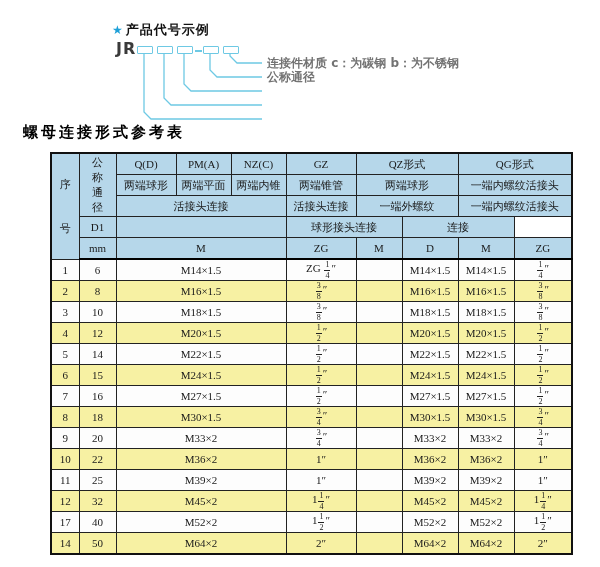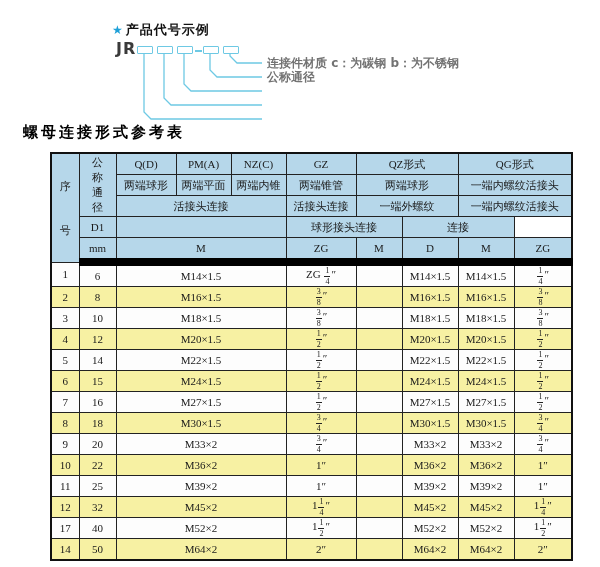--- a/index.html
+++ b/index.html
@@ -44,21 +44,21 @@
     position:absolute; left:50px; top:152px;
     border-collapse:collapse; table-layout:fixed;
     border:2px solid #111;
     font-size:11px;
   }
   table.ref th, table.ref td {
     border:1px solid #222; padding:0; text-align:center; vertical-align:middle;
     height:20px; font-weight:normal; overflow:hidden;
   }
   table.ref thead { background:#b6d7ea; }
-  table.ref thead tr:last-child th { border-bottom:8px solid #000000; }
+  table.ref thead tr:last-child th { border-bottom:2px solid #000000; }
   table.ref tbody tr { background:#fdfdfd; }
   table.ref tbody tr.alt { background:#f7f1a3; }
 
   .vstack { display:inline-block; width:13px; word-break:break-all; line-height:15px; }
   .vstack.wide { line-height:44px; }
 
   .frac { display:inline-block; vertical-align:middle; text-align:center; font-size:8px; line-height:1.15; margin:0 1px; }
   .frac .fn { display:block; border-bottom:1px solid #222; padding:0 1px; }
   .frac .fd { display:block; padding:0 1px; }
 </style>

